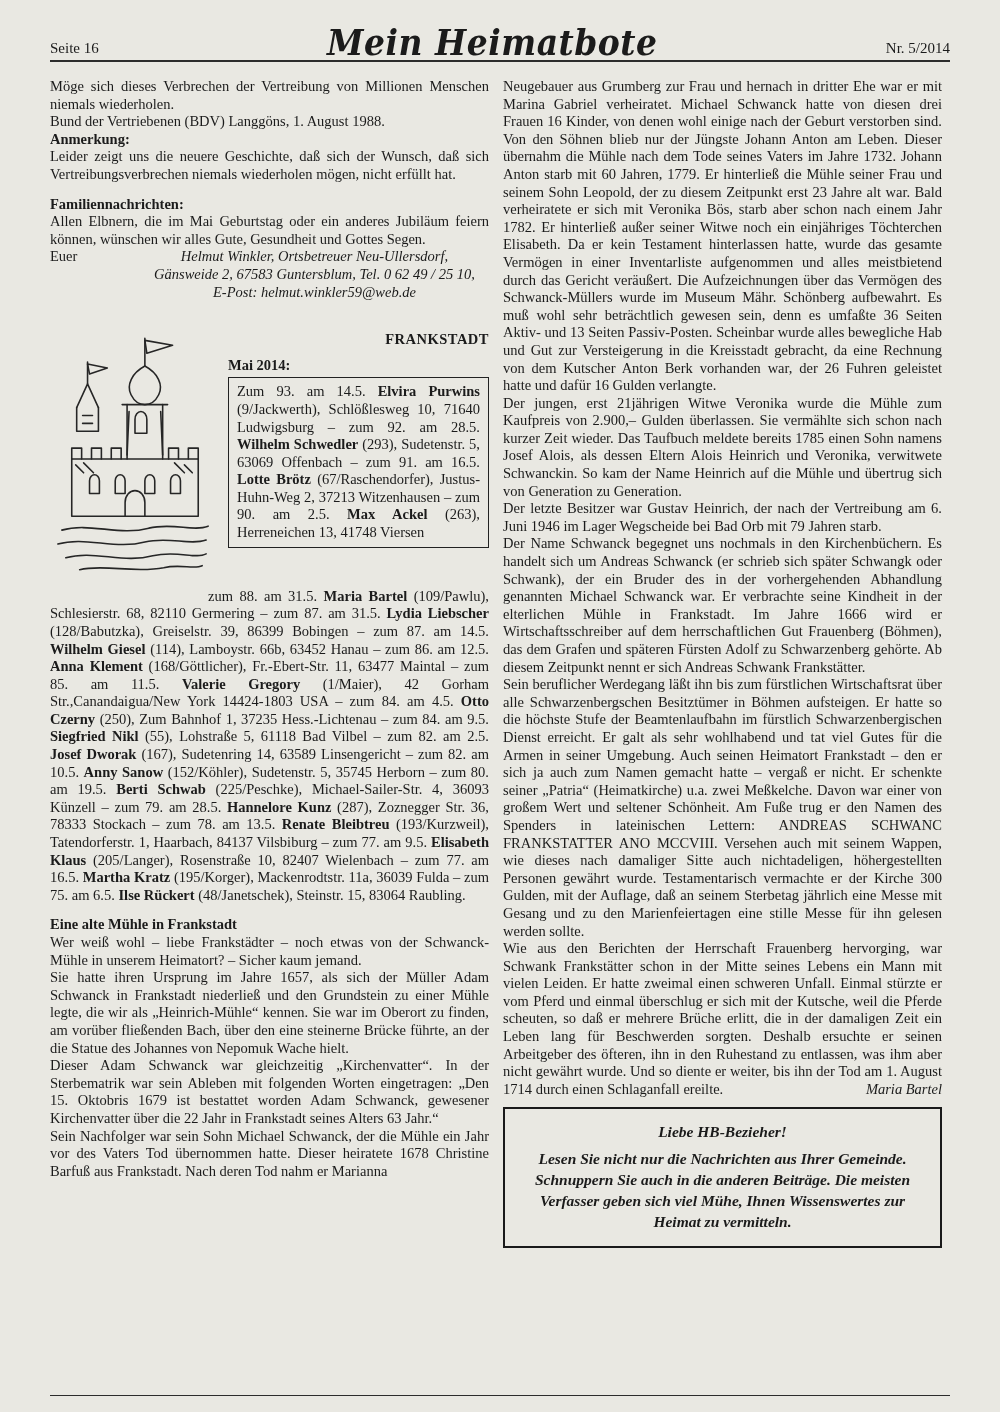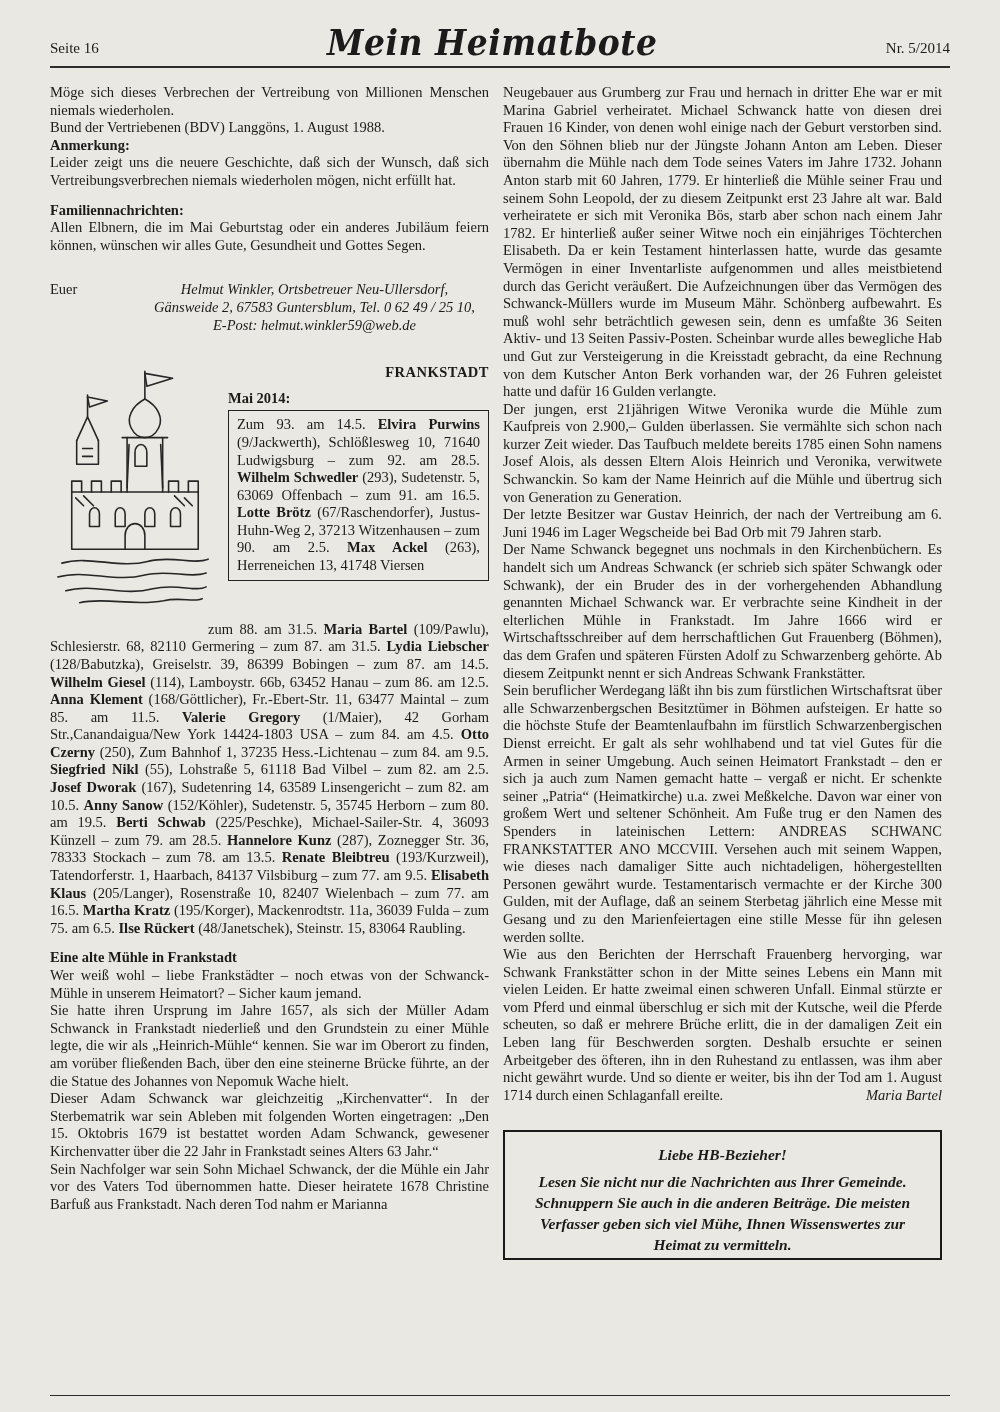--- a/index.html
+++ b/index.html
@@ -6,53 +6,53 @@
   body{
     width:1000px;height:1412px;
     background:#e9e8e2;
     font-family:"Liberation Serif", serif;
     color:#1b1b1b;
     -webkit-font-smoothing:antialiased;
   }
   .page{position:relative;width:1000px;height:1412px;overflow:hidden;}
   .header{
     display:flex;justify-content:space-between;align-items:flex-end;
-    margin:0 50px;padding-top:26px;padding-bottom:6px;
+    margin:0 50px;padding-top:26px;
     border-bottom:2px solid #2c2c2c;
   }
   .header .meta{font-size:15px;padding-bottom:3px;}
   .masthead{
     font-family:"DejaVu Serif", serif;
     font-weight:bold;font-style:italic;
     font-size:33px;letter-spacing:0.5px;line-height:34px;
     transform:scaleY(1.05);
   }
   .columns{display:flex;gap:14px;margin:16px 50px 0 50px;}
   .col{width:439px;font-size:14.5px;line-height:17.6px;text-align:justify;hyphens:auto;}
   p{margin:0;}
   .gap-m{height:12px;}
   .heading{font-weight:bold;text-align:left;}
-  .sig-row{display:flex;margin-top:27px;}
+  .sig-row{display:flex;}
   .sig-row .euer{flex:0 0 90px;}
   .signature{flex:1;text-align:center;font-style:italic;}
   .fr-top{display:flex;gap:10px;margin-top:6px;}
   .castle{flex:0 0 168px;}
   .fr-right{flex:1;}
   .fr-title{text-align:right;font-weight:bold;letter-spacing:0.5px;margin-bottom:8px;}
   .bday-box{
     border:1.6px solid #222;
     padding:5px 8px;margin-top:3px;
     text-align:justify;
   }
   .bday-cont{text-indent:158px;margin-top:2px;}
   .byline{text-align:right;font-style:italic;margin-top:-17px;}
   .notice-box{
-    margin-top:25px;
+    margin-top:8px;
     border:2.5px solid #1a1a1a;
-    padding:12px 16px 3px 16px;
+    padding:12px 16px 14px 16px;
     text-align:center;
     font-weight:bold;font-style:italic;
     font-size:15.5px;line-height:21px;
   }
   .notice-title{margin-bottom:6px;}
   .footer-rule{
     position:absolute;left:50px;right:50px;bottom:16px;
     border-top:1.8px solid #2c2c2c;
   }
 </style>

